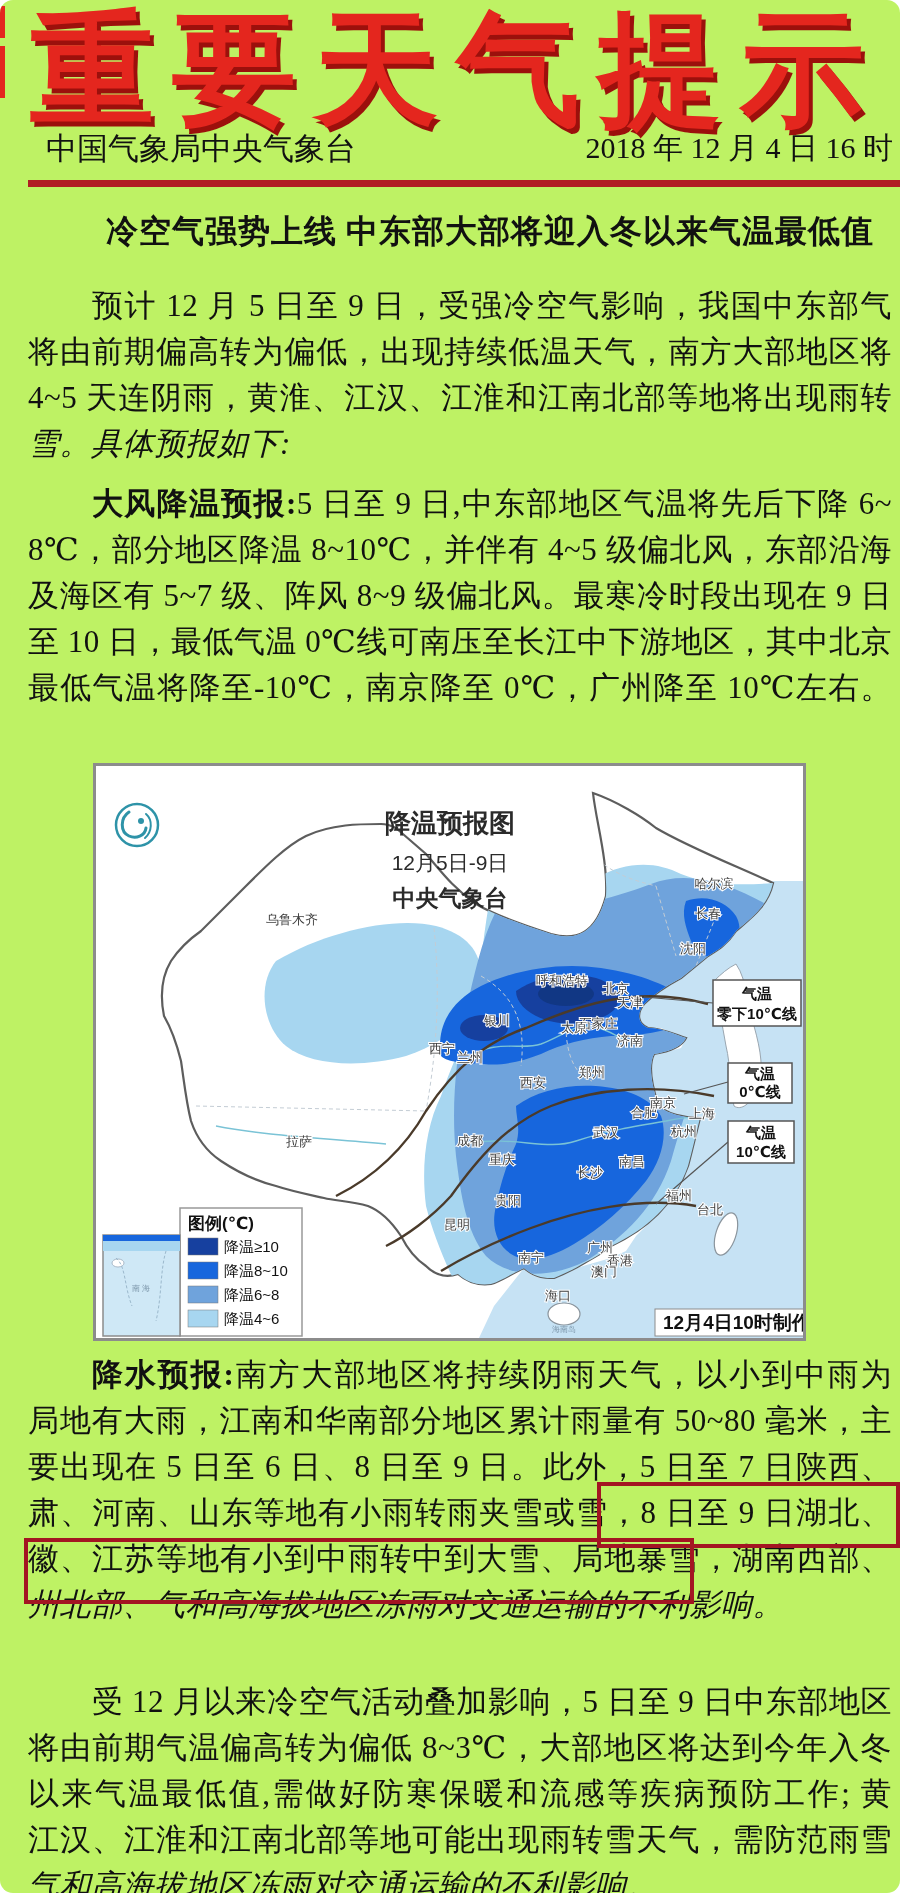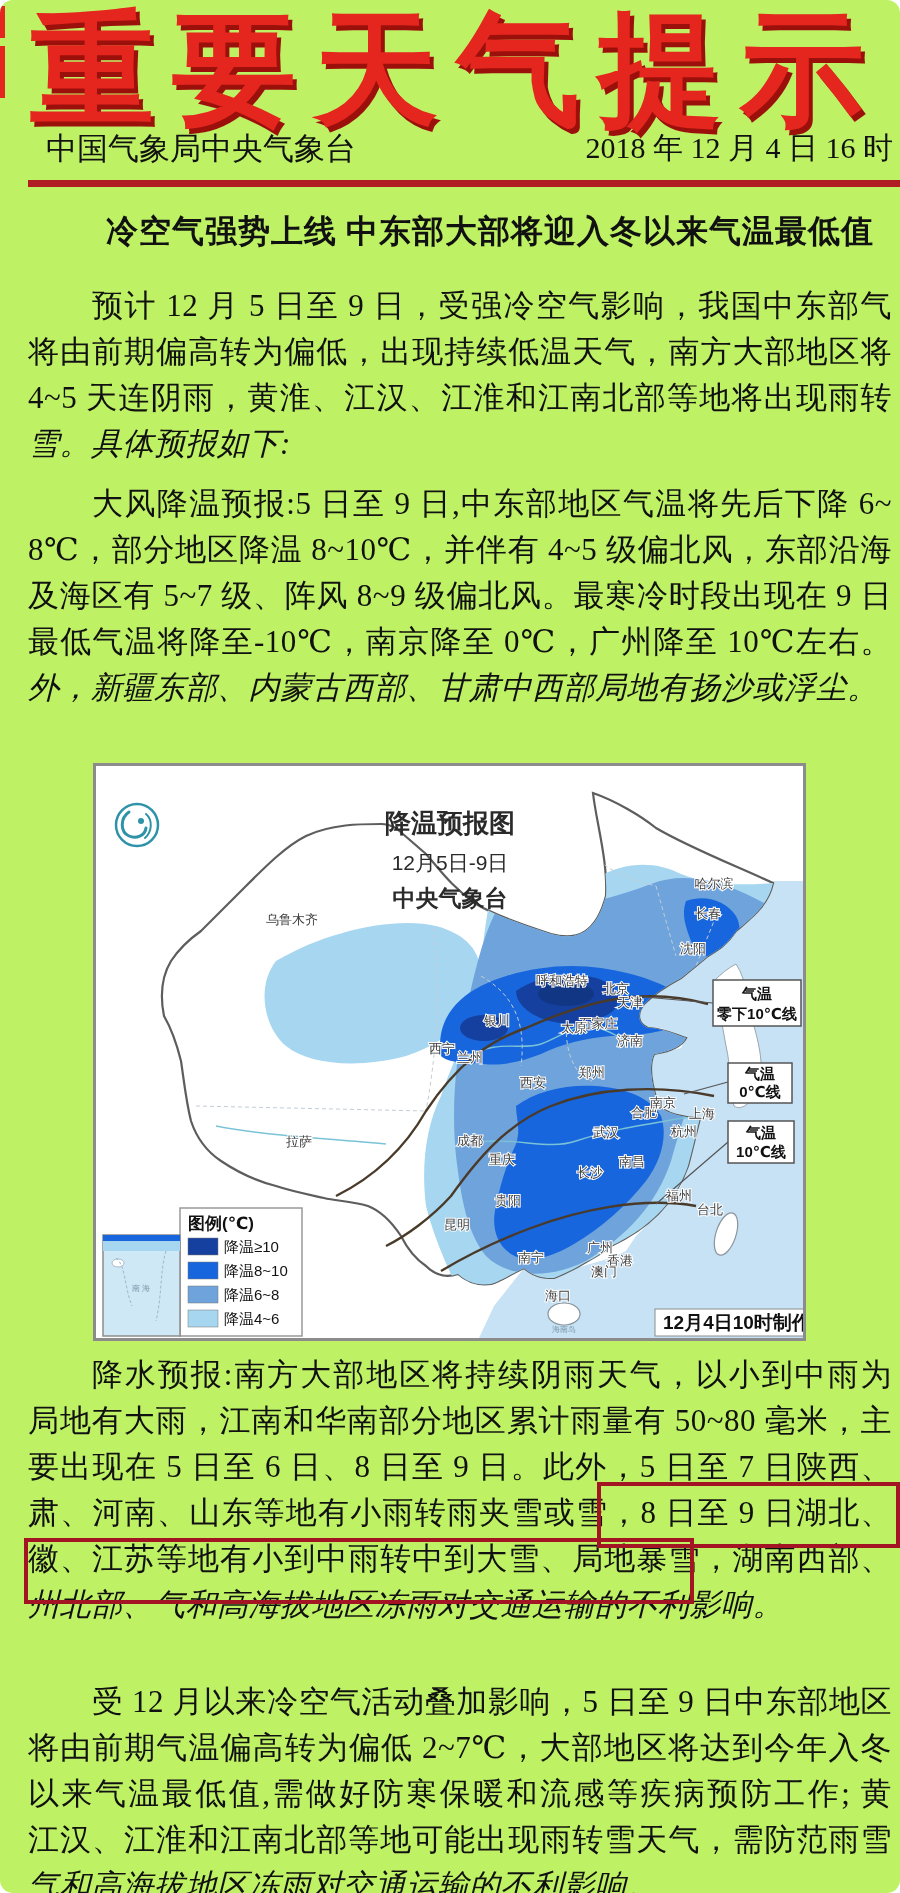--- a/index.html
+++ b/index.html
@@ -16,21 +16,21 @@
   #org{left:46px;top:128px;font-size:31px;font-weight:normal;}
   #datetime{right:7px;top:128px;font-size:30px;font-weight:400;}
   #red-rule{left:28px;top:180px;right:0;height:7px;background:#b01e23;}
   
   #headline{left:0;top:210px;width:900px;text-align:center;font-size:32px;font-weight:bold;letter-spacing:1px;padding-left:40px;}
   
   .para{left:28px;width:864px;font-size:31px;line-height:46px;letter-spacing:.5px;}
   .pline{text-align:justify;text-align-last:justify;height:46px;overflow:hidden;}
   .pline.end{text-align-last:left;font-style:italic;}
   .pline.indent{text-indent:64px;}
-  .lead{font-weight:normal;margin-top:28px;}
+  .lead{font-weight:bold;margin-top:28px;}
   #para1{top:283px;} #para2{top:481px;} #para3{top:1352px;} #para4{top:1679px;}
   
   .redbox{border:4px solid #a31522;background:transparent;pointer-events:none;}
   #redbox1{left:597px;top:1482px;width:295px;height:58px;}
   #redbox2{left:24px;top:1538px;width:662px;height:58px;}
   
   #mapwrap{left:93px;top:763px;width:713px;height:578px;border:3px solid #8c8c8c;box-sizing:border-box;background:#fff;}
   svg text{font-family:"Liberation Sans","DejaVu Sans",sans-serif;}
   .city{font-size:13px;fill:#3e3e3e;paint-order:stroke;stroke:#ffffff;stroke-width:2px;text-anchor:middle;}
   .maptitle1{font-size:26px;font-weight:bold;fill:#2a2a2a;text-anchor:middle;}
@@ -62,22 +62,22 @@
     <div class="pline indent">预计 12 月 5 日至 9 日，受强冷空气影响，我国中东部气温</div>
     <div class="pline">将由前期偏高转为偏低，出现持续低温天气，南方大部地区将有</div>
     <div class="pline">4~5 天连阴雨，黄淮、江汉、江淮和江南北部等地将出现雨转</div>
     <div class="pline end">雪。具体预报如下:</div>
   </div>
 
   <div class="abs para" id="para2">
     <div class="pline indent"><span class="lead">大风降温预报:</span><span>5 日至 9 日,中东部地区气温将先后下降 6~</span></div>
     <div class="pline">8℃，部分地区降温 8~10℃，并伴有 4~5 级偏北风，东部沿海</div>
     <div class="pline">及海区有 5~7 级、阵风 8~9 级偏北风。最寒冷时段出现在 9 日</div>
+    <div class="pline">至 10 日，最低气温 0℃线可南压至长江中下游地区，其中北京</div>
     <div class="pline">最低气温将降至-10℃，南京降至 0℃，广州降至 10℃左右。另</div>
-    <div class="pline end">外，新疆东部、内蒙古西部、甘肃中西部局地有扬沙或浮尘。</div>
   </div>
 
   <div class="abs" id="mapwrap">
   <svg width="707" height="572" viewBox="0 0 707 572">
 
     <path fill="#c6e2f4" d="M600,205 L585,212 L615,185 L677,115 L707,115 L707,572 L383,572 L398,540 L428,502 C432,508 440,512 448,512 C458,512 468,508 480,502 L515,492 L530,485 L540,470 L562,448 L575,435 L585,420 L592,400 L596,385 L600,368 L604,352 L590,352 L568,348 L562,338 L556,320 L552,300 L558,288 L570,286 L585,282 L590,272 L578,268 L565,262 L552,262 L542,258 L540,248 L548,238 L558,228 L570,220 L585,212 Z"></path>
 
     <path id="china" fill="#ffffff" stroke="#5d5d5d" stroke-width="2.2" d="M300,62 L330,88 C345,105 355,120 380,138 C400,150 430,160 455,168 C480,175 500,168 510,130 C512,95 500,55 497,27 C520,35 545,50 560,62 C590,80 640,100 677,117 C672,140 655,152 640,165 C630,180 620,185 612,190 L585,212 C570,220 558,228 548,238 C540,248 542,258 552,262 C565,262 578,268 590,272 C585,282 570,286 558,288 C552,300 556,320 562,338 C568,348 590,352 604,352 C600,368 596,385 592,400 C585,420 575,435 562,448 C548,462 532,472 515,480 C505,488 498,492 490,496 C480,502 468,508 458,512 C448,512 440,512 428,502 C415,508 405,515 395,518 C380,520 370,515 362,508 C350,512 340,510 330,500 C318,492 310,480 305,470 C295,455 285,445 272,440 C255,435 240,435 228,432 C210,428 195,425 180,420 C160,415 140,405 125,395 C110,385 100,370 95,355 C90,335 88,315 85,295 C80,275 75,262 68,250 C64,230 66,210 75,195 C85,180 95,172 105,165 C120,150 135,135 150,120 C170,100 190,80 210,70 C235,58 265,58 285,58 C292,58 296,60 300,62 Z"></path>
     <clipPath id="chinaclip">
       <path d="M300,62 L330,88 C345,105 355,120 380,138 C400,150 430,160 455,168 C480,175 500,168 510,130 C512,95 500,55 497,27 C520,35 545,50 560,62 C590,80 640,100 677,117 C672,140 655,152 640,165 C630,180 620,185 612,190 L585,212 C570,220 558,228 548,238 C540,248 542,258 552,262 C565,262 578,268 590,272 C585,282 570,286 558,288 C552,300 556,320 562,338 C568,348 590,352 604,352 C600,368 596,385 592,400 C585,420 575,435 562,448 C548,462 532,472 515,480 C505,488 498,492 490,496 C480,502 468,508 458,512 C448,512 440,512 428,502 C415,508 405,515 395,518 C380,520 370,515 362,508 C350,512 340,510 330,500 C318,492 310,480 305,470 C295,455 285,445 272,440 C255,435 240,435 228,432 C210,428 195,425 180,420 C160,415 140,405 125,395 C110,385 100,370 95,355 C90,335 88,315 85,295 C80,275 75,262 68,250 C64,230 66,210 75,195 C85,180 95,172 105,165 C120,150 135,135 150,120 C170,100 190,80 210,70 C235,58 265,58 285,58 C292,58 296,60 300,62 Z"></path>
@@ -231,19 +231,19 @@
     <div class="pline">肃、河南、山东等地有小雨转雨夹雪或雪，8 日至 9 日湖北、安</div>
     <div class="pline">徽、江苏等地有小到中雨转中到大雪、局地暴雪，湖南西部、贵</div>
     <div class="pline end">州北部、气和高海拔地区冻雨对交通运输的不利影响。</div>
   </div>
 
   <div class="abs redbox" id="redbox1"></div>
   <div class="abs redbox" id="redbox2"></div>
 
   <div class="abs para" id="para4">
     <div class="pline indent">受 12 月以来冷空气活动叠加影响，5 日至 9 日中东部地区</div>
-    <div class="pline">将由前期气温偏高转为偏低 2~7℃，大部地区将达到今年入冬</div>
+    <div class="pline">将由前期气温偏高转为偏低 8~3℃，大部地区将达到今年入冬</div>
     <div class="pline">以来气温最低值,需做好防寒保暖和流感等疾病预防工作; 黄淮、</div>
     <div class="pline">江汉、江淮和江南北部等地可能出现雨转雪天气，需防范雨雪天</div>
     <div class="pline end">气和高海拔地区冻雨对交通运输的不利影响。</div>
   </div>
 
 </div>
 
 </body></html>

